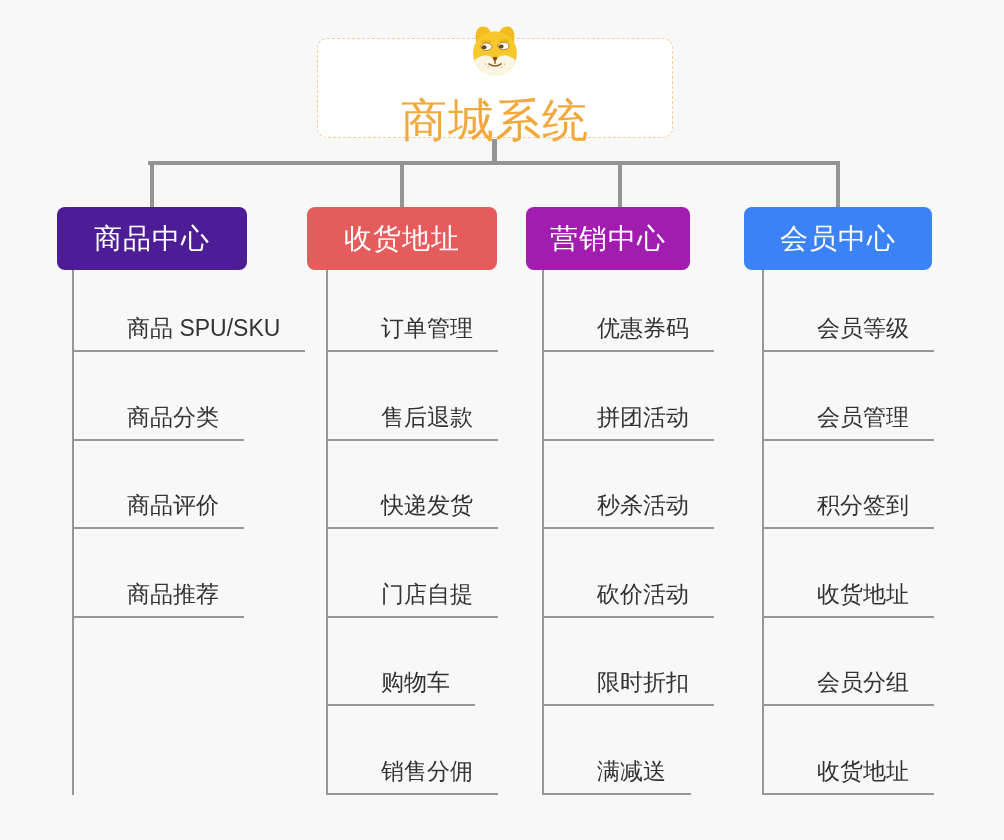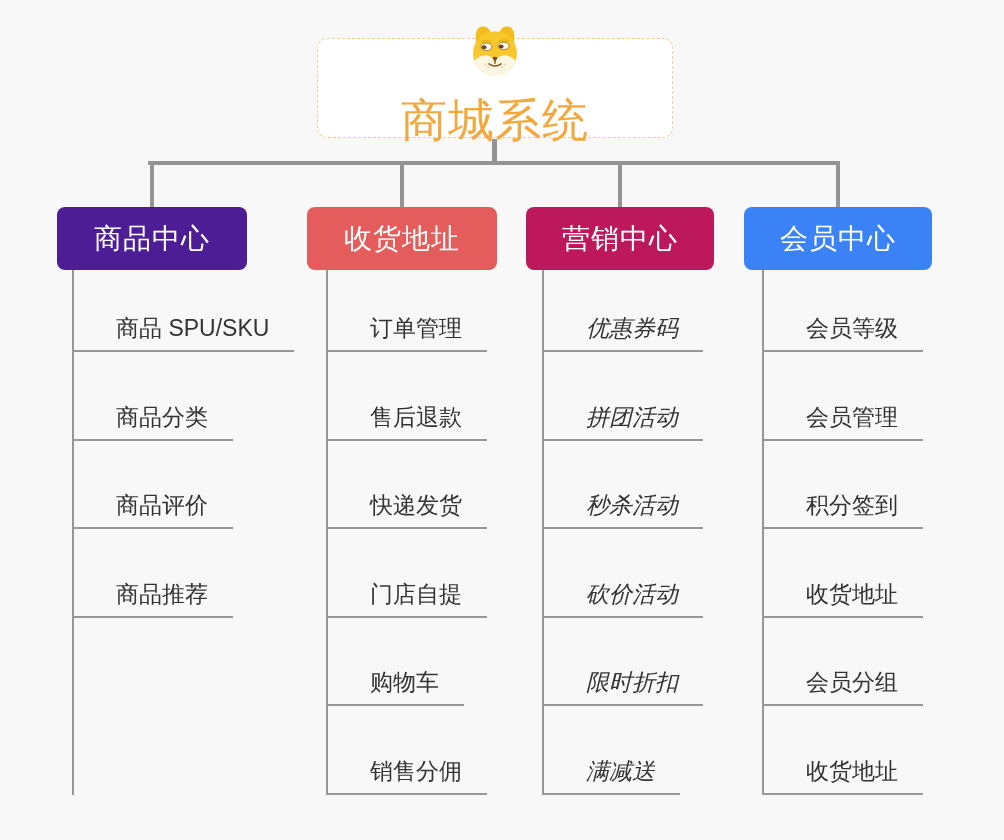--- a/index.html
+++ b/index.html
@@ -84,21 +84,21 @@
   }
   .leaf {
     height: 88.5px;
     display: flex;
     align-items: flex-end;
   }
   .leaf:first-child { height: 82px; }
   .leaf-text {
     display: inline-block;
     width: fit-content;
-    padding: 0 25px 6px 42px;
+    padding: 0 25px 6px 53px;
     border-bottom: 2px solid #979797;
     font-size: 23px;
     color: #333333;
     white-space: nowrap;
   }
 </style>
 </head>
 <body>
 
 <div class="canvas">
@@ -176,22 +176,22 @@
         <div class="leaf">
           <span class="leaf-text">门店自提</span>
         </div>
         <div class="leaf">
           <span class="leaf-text">购物车</span>
         </div>
         <div class="leaf">
           <span class="leaf-text">销售分佣</span>
         </div>
       </div>
-      <div class="branch-node" style="left: 526px; width: 188px; background: #be185d;">营销中心</div>
-      <div class="col" style="left: 542px; font-style: italic;">
+      <div class="branch-node" style="left: 526px; width: 164px; background: #a21caf;">营销中心</div>
+      <div class="col" style="left: 542px;">
         <div class="leaf">
           <span class="leaf-text">优惠券码</span>
         </div>
         <div class="leaf">
           <span class="leaf-text">拼团活动</span>
         </div>
         <div class="leaf">
           <span class="leaf-text">秒杀活动</span>
         </div>
         <div class="leaf">

